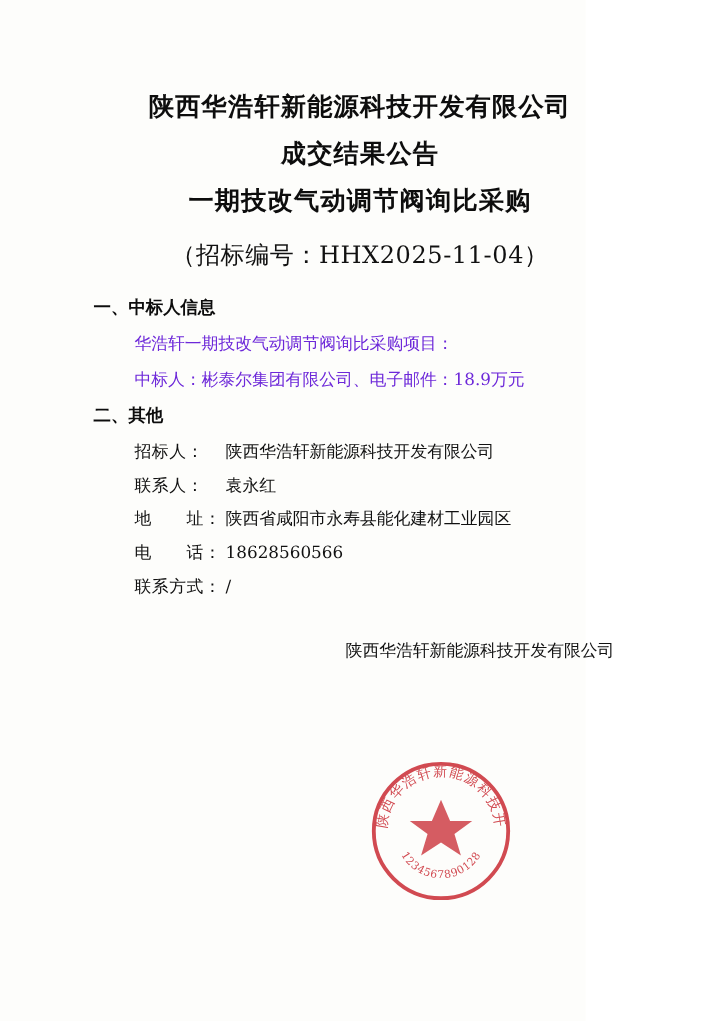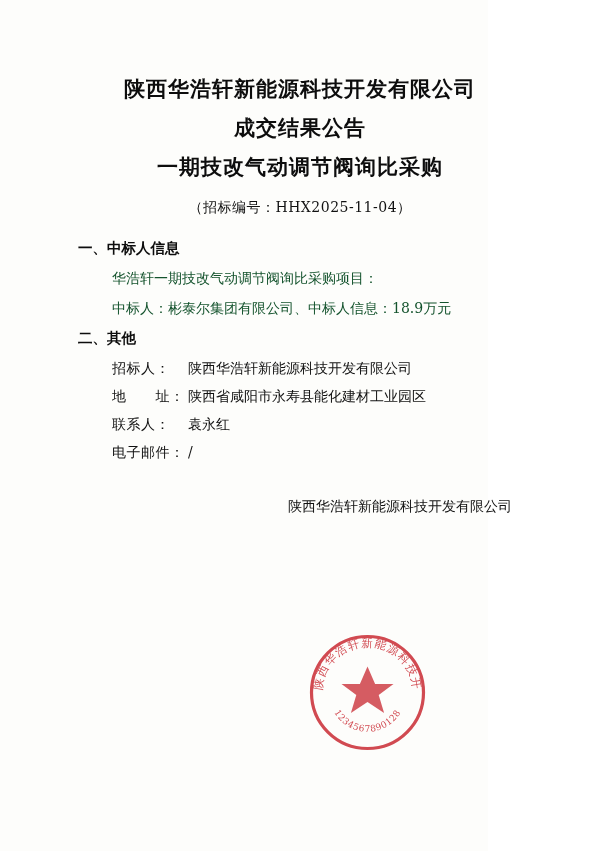--- a/index.html
+++ b/index.html
@@ -35,21 +35,21 @@
     font-family: "DejaVu Serif", "Liberation Serif", serif;
     font-weight: bold;
     font-size: 21px;
     letter-spacing: 1px;
     line-height: 1.85;
     color: #0d0d0d;
   }
   .title-code {
     text-align: center;
     font-family: "DejaVu Serif", "Liberation Serif", serif;
-    font-size: 14px;
+    font-size: 20px;
     margin-top: 12px;
     margin-bottom: 16px;
     color: #111;
     letter-spacing: 0.5px;
   }
   .section {
     margin-top: 0;
   }
   .section-heading {
     font-family: "DejaVu Serif", "Liberation Serif", serif;
@@ -57,21 +57,21 @@
     font-size: 14.5px;
     line-height: 2.1;
     padding-left: 18px;
     color: #0d0d0d;
   }
   .para {
     font-family: "DejaVu Serif", "Liberation Serif", serif;
     font-size: 14px;
     line-height: 2.15;
     padding-left: 52px;
-    color: #14532d;
+    color: #6d28d9;
   }
   .para.indent-less {
     padding-left: 40px;
   }
   .contact-row {
     font-family: "DejaVu Serif", "Liberation Serif", serif;
     font-size: 14px;
     line-height: 2.0;
     padding-left: 52px;
     color: #111;
@@ -124,46 +124,50 @@
       <div class="title-line">陕西华浩轩新能源科技开发有限公司</div>
       <div class="title-line">成交结果公告</div>
       <div class="title-line">一期技改气动调节阀询比采购</div>
     </div>
 
     <div class="title-code">（招标编号：HHX2025-11-04）</div>
 
     <div class="section">
       <div class="section-heading">一、中标人信息</div>
       <div class="para">华浩轩一期技改气动调节阀询比采购项目：</div>
-      <div class="para">中标人：彬泰尔集团有限公司、中标人信息：18.9万元</div>
+      <div class="para">中标人：彬泰尔集团有限公司、电子邮件：18.9万元</div>
     </div>
 
     <div class="section">
       <div class="section-heading">二、其他</div>
     </div>
 
     <div class="section">
     </div>
 
     <div class="section">
 
       <div class="contact-row">
         <span class="contact-label">招标人：</span>
         <span class="contact-value">陕西华浩轩新能源科技开发有限公司</span>
       </div>
       <div class="contact-row">
+        <span class="contact-label">联系人：</span>
+        <span class="contact-value">袁永红</span>
+      </div>
+      <div class="contact-row">
         <span class="contact-label">地　　址：</span>
         <span class="contact-value">陕西省咸阳市永寿县能化建材工业园区</span>
       </div>
       <div class="contact-row">
-        <span class="contact-label">联系人：</span>
-        <span class="contact-value">袁永红</span>
+        <span class="contact-label">电　　话：</span>
+        <span class="contact-value">18628560566</span>
       </div>
       <div class="contact-row">
-        <span class="contact-label">电子邮件：</span>
+        <span class="contact-label">联系方式：</span>
         <span class="contact-value">/</span>
       </div>
     </div>
 
     <div class="signature">
       <div class="sig-line">陕西华浩轩新能源科技开发有限公司</div>
     </div>
 
   </div>
 

